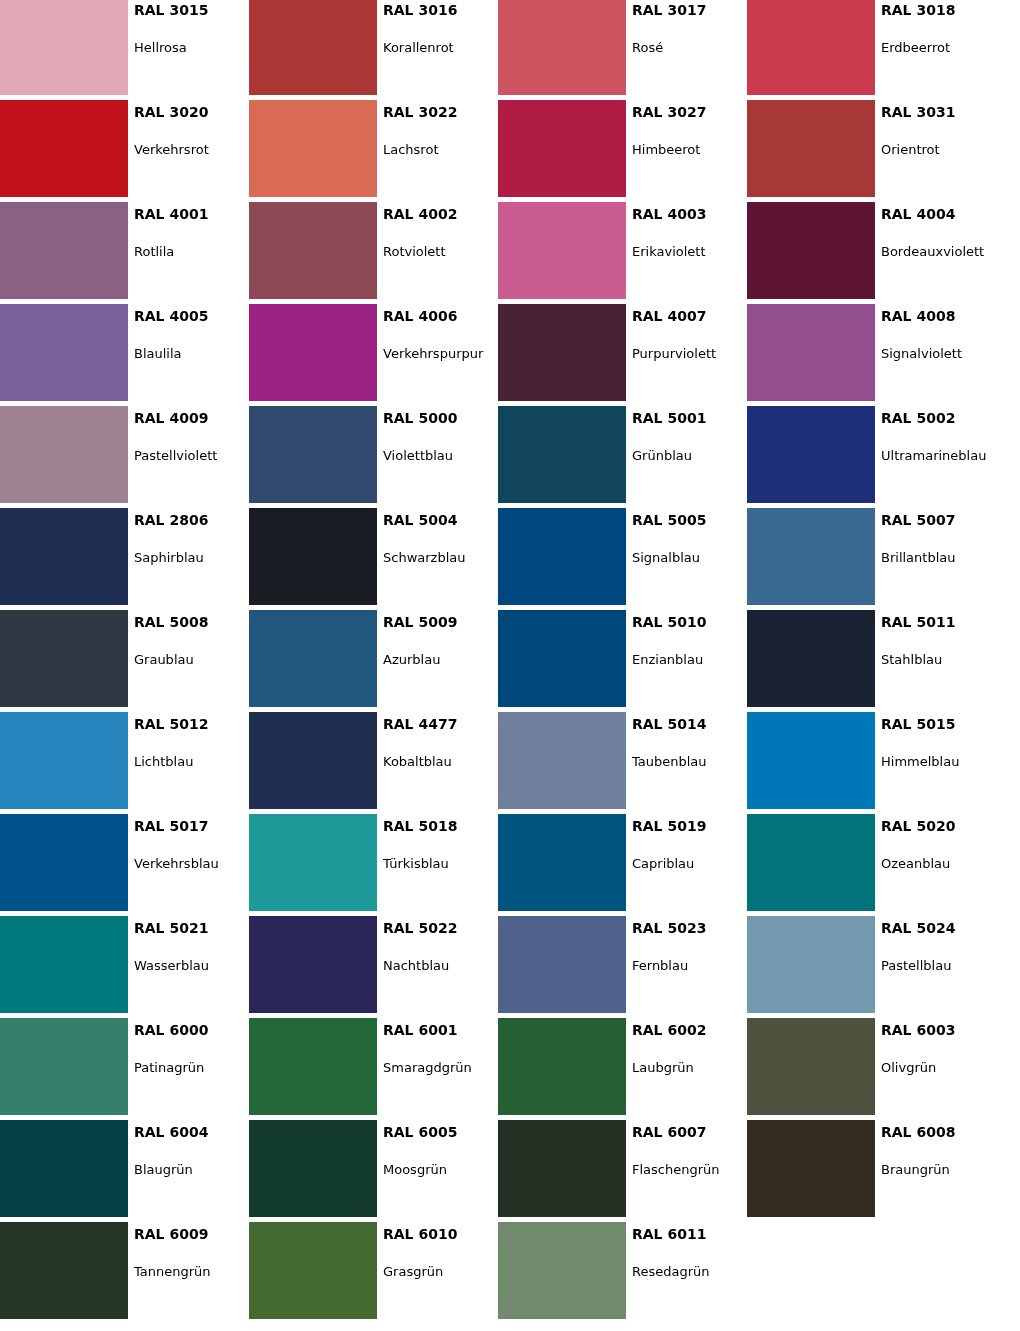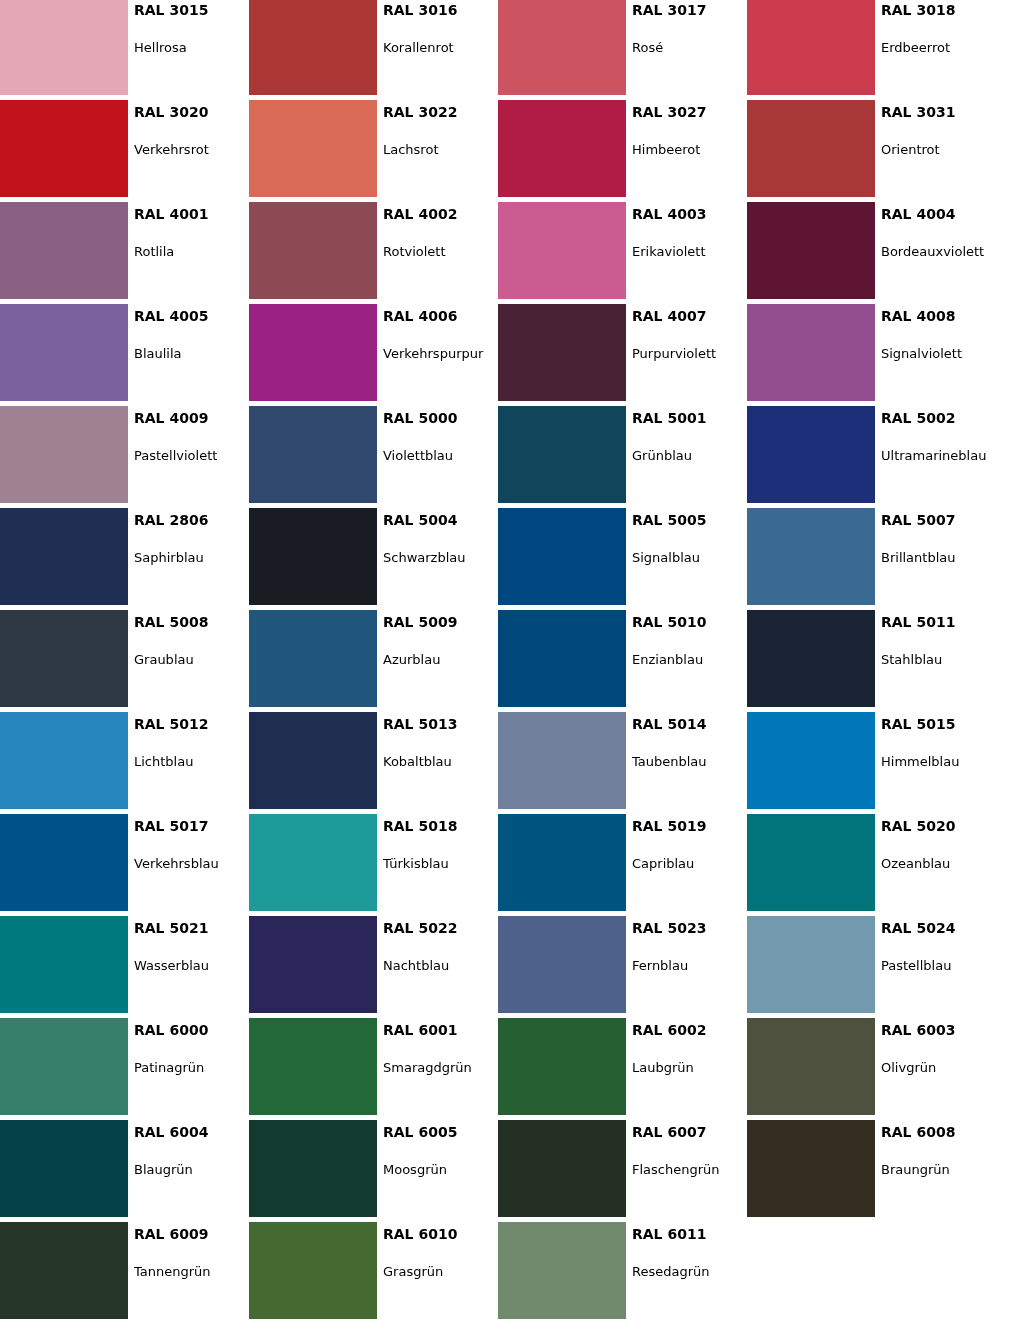--- a/index.html
+++ b/index.html
@@ -273,21 +273,21 @@
     <div class="ral-cell">
       <div class="ral-swatch" style="background-color: rgb(39, 133, 190);"></div>
       <div class="ral-info">
         <div class="ral-code">RAL 5012</div>
         <div class="ral-name">Lichtblau</div>
       </div>
     </div>
     <div class="ral-cell">
       <div class="ral-swatch" style="background-color: rgb(30, 46, 80);"></div>
       <div class="ral-info">
-        <div class="ral-code">RAL 5013</div>
+        <div class="ral-code">RAL 4477</div>
         <div class="ral-name">Kobaltblau</div>
       </div>
     </div>
     <div class="ral-cell">
       <div class="ral-swatch" style="background-color: rgb(112, 127, 156);"></div>
       <div class="ral-info">
         <div class="ral-code">RAL 5014</div>
         <div class="ral-name">Taubenblau</div>
       </div>
     </div>

